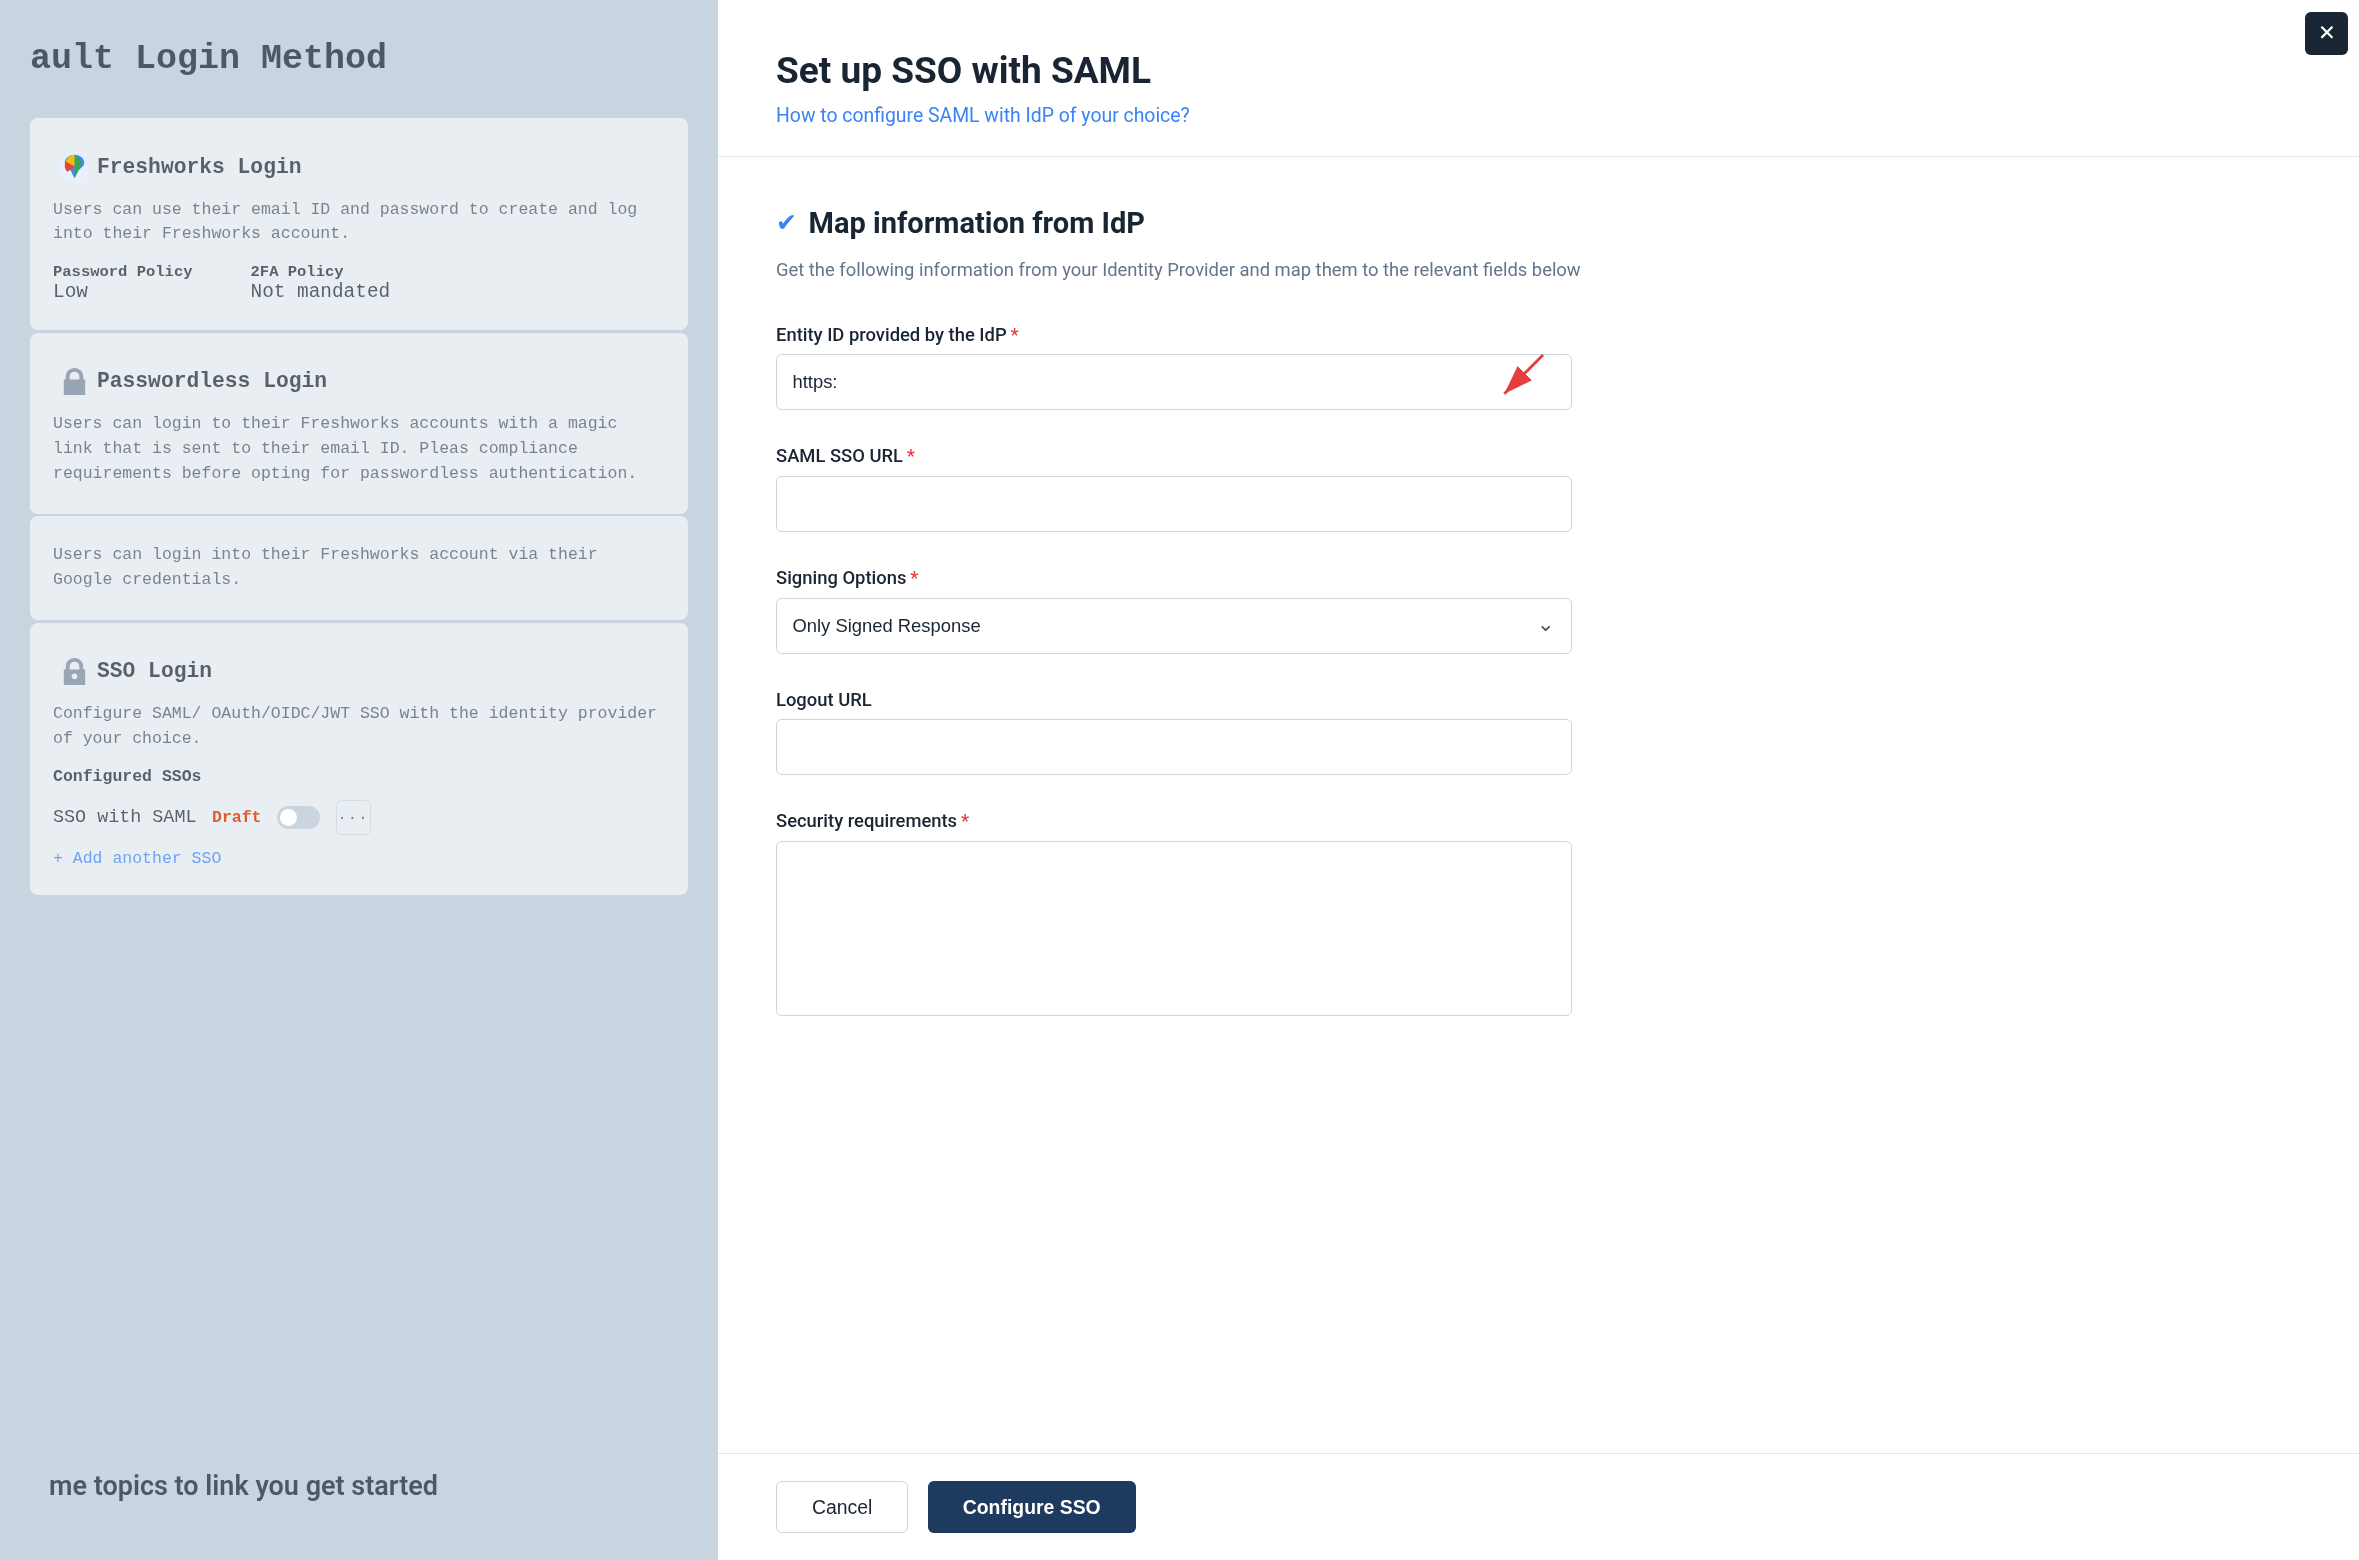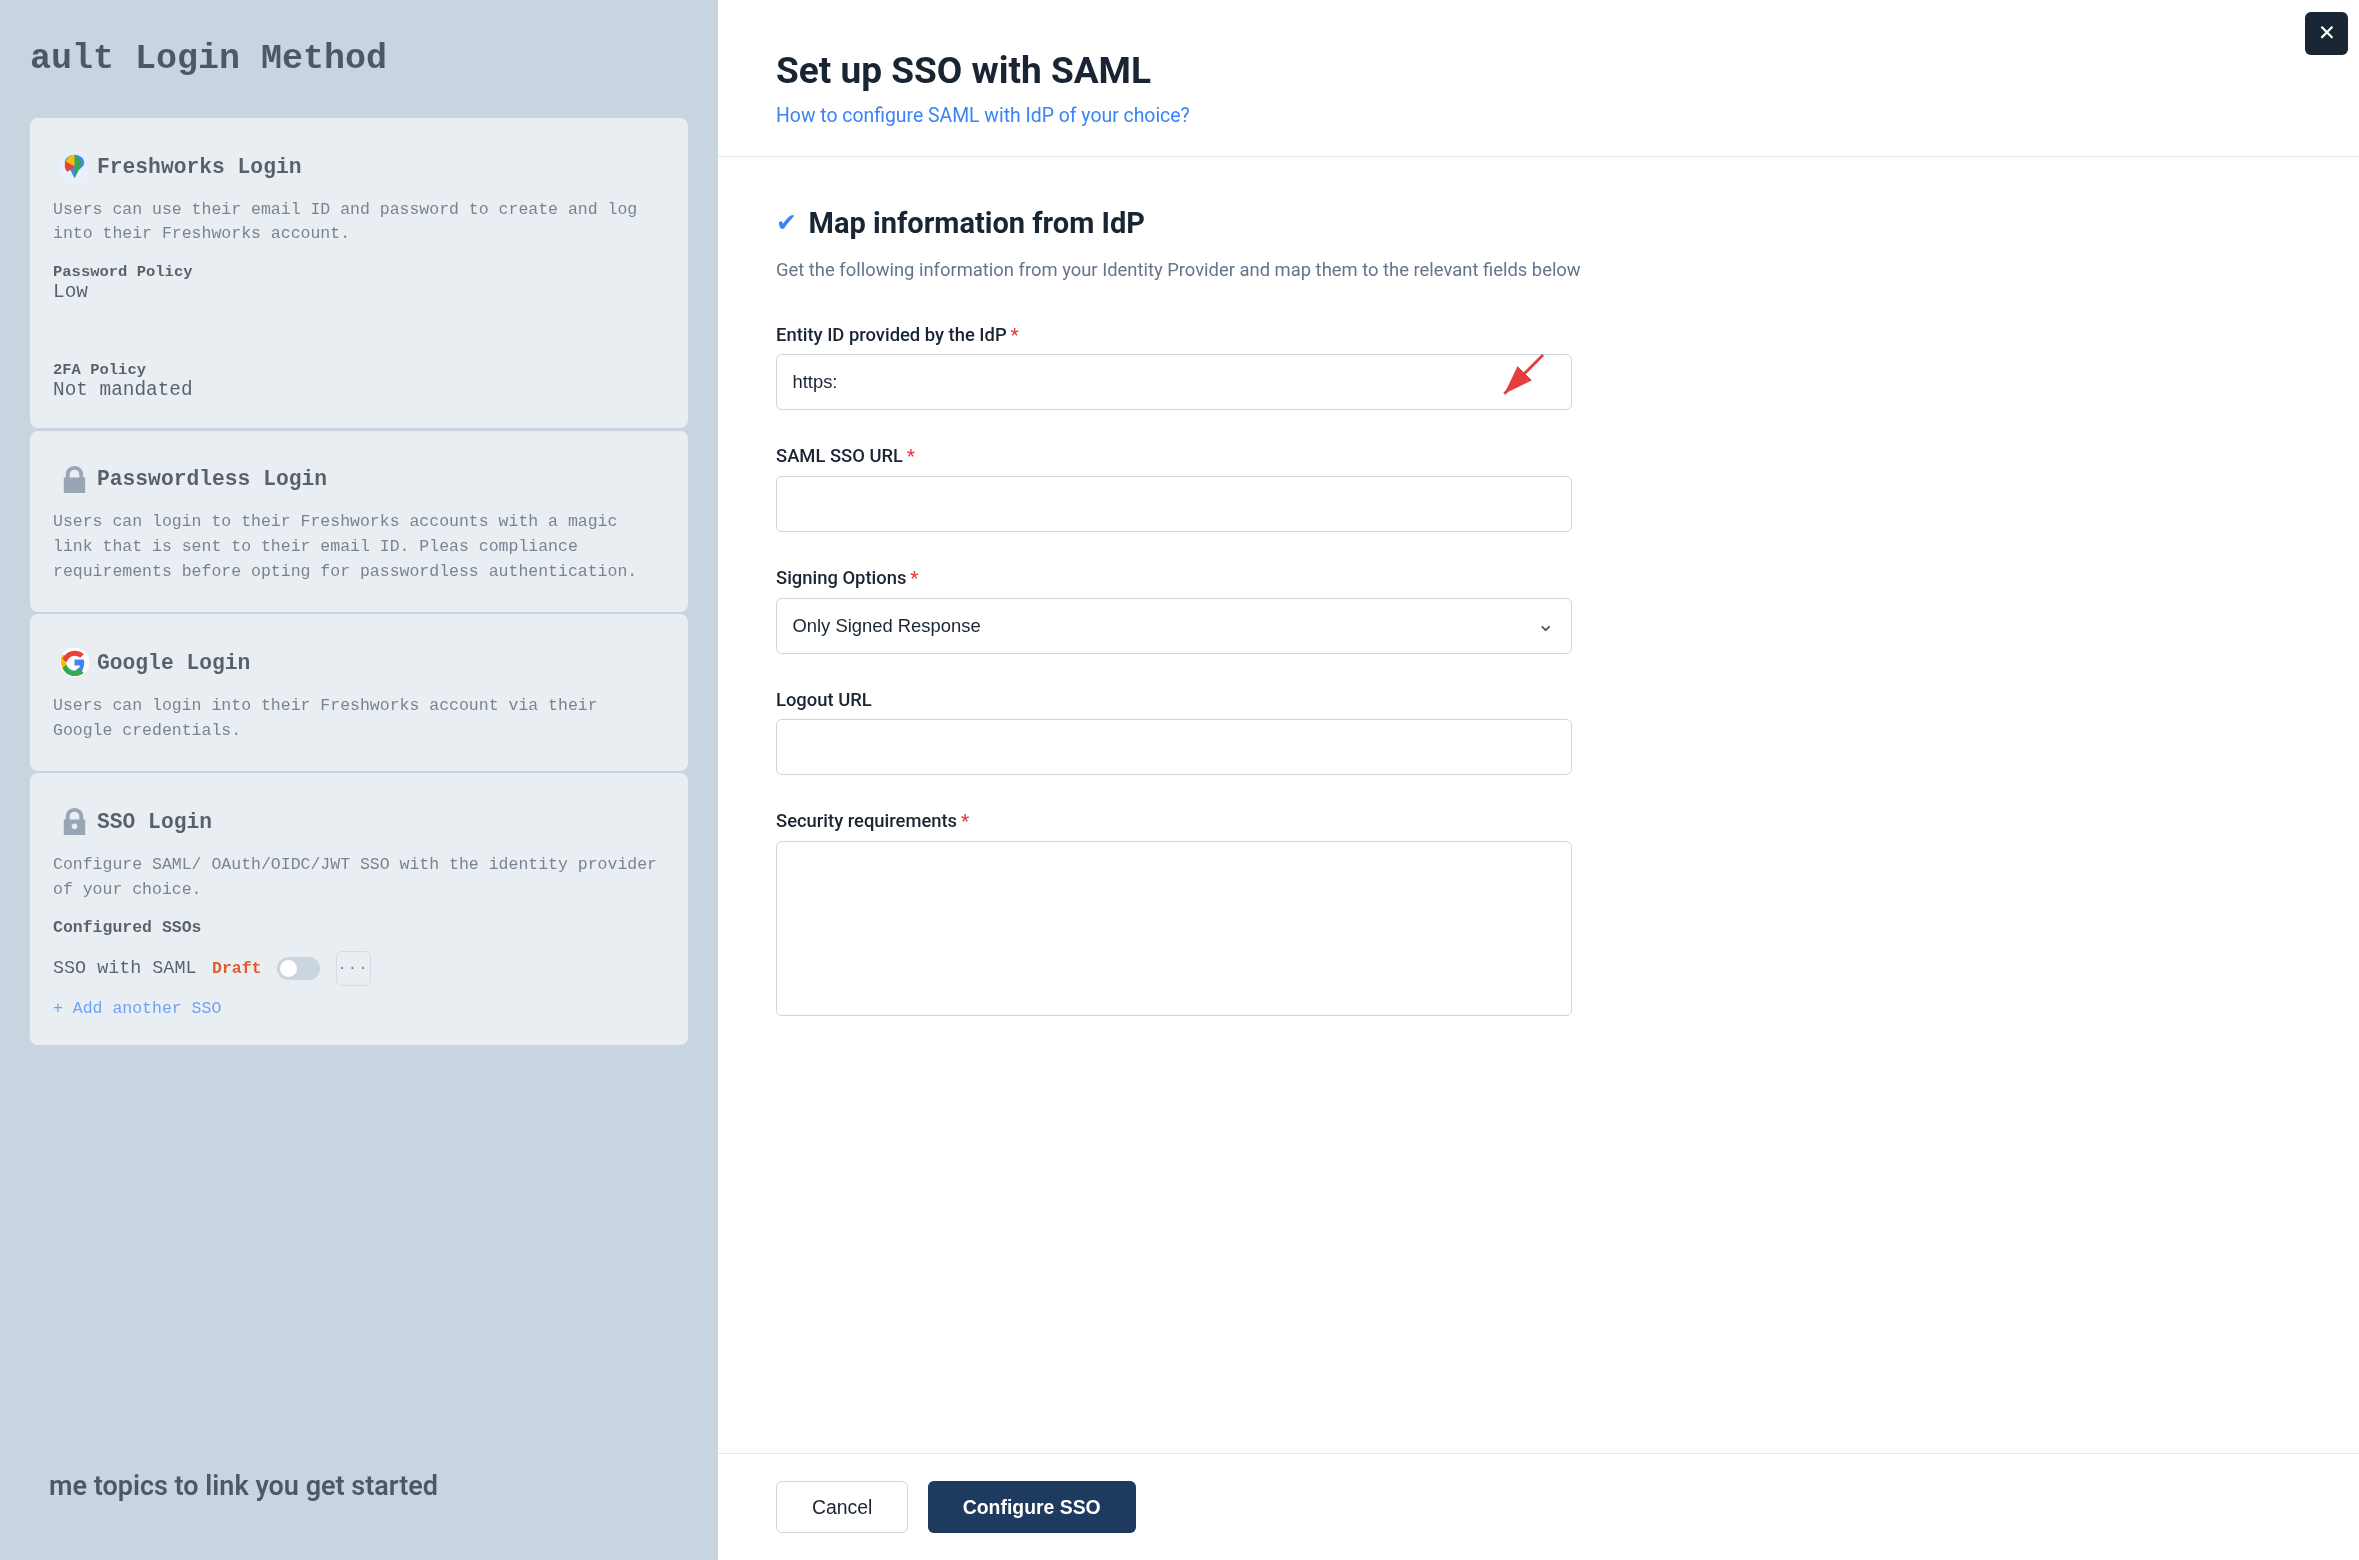--- a/index.html
+++ b/index.html
@@ -71,21 +71,20 @@
       font-size: 16.5px;
       color: #4a5568;
       opacity: 0.7;
       line-height: 1.5;
     }
 
     .policy-row {
       display: flex;
       gap: 58px;
       margin-top: 15.5px;
-      flex-direction: column;
     }
 
     .policy-label {
       font-size: 15.5px;
       font-weight: 600;
       color: #1a2533;
       opacity: 0.7;
     }
 
     .policy-value {
@@ -426,32 +425,20 @@
           </svg>
         </div>
         <span class="login-card-title">Passwordless Login</span>
       </div>
       <p class="login-card-desc">Users can login to their Freshworks accounts with a magic link that is sent to their email ID. Pleas compliance requirements before opting for passwordless authentication.</p>
     </div>
 
     <div class="divider-line"></div>
 
     <div class="login-card">
-      <div class="login-card-header">
-        <div class="login-card-icon">
-          <svg width="35" height="35" viewBox="0 0 36 36">
-            <circle cx="18" cy="18" r="16" fill="white" stroke="#e2e8f0"></circle>
-            <path d="M28 18 C28 17 27.8 16 27.5 15 L18 15 L18 21 L23.8 21 C23.4 22.8 22 24.2 20 25 L20 28.5 L24.2 28.5 C26.6 26.3 28 22.4 28 18Z" fill="#4285F4"></path>
-            <path d="M18 32 C22 32 25.3 30.7 27.5 28.5 L23.3 25 C22.1 25.8 20.6 26.2 18 26.2 C14.2 26.2 11 23.6 9.8 20.2 L5.6 20.2 L5.6 23.8 C7.8 28.3 12.5 32 18 32Z" fill="#34A853"></path>
-            <path d="M9.8 20 C9.5 19.1 9.3 18.1 9.3 17 C9.3 15.9 9.5 14.9 9.8 14 L9.8 10.4 L5.6 10.4 C4.6 12.4 4 14.6 4 17 C4 19.4 4.6 21.6 5.6 23.6 L9.8 20Z" fill="#FBBC05"></path>
-            <path d="M18 11 C20.3 11 22.3 11.8 23.8 13.2 L27.6 9.4 C25.3 7.3 22 6 18 6 C12.5 6 7.8 9.7 5.6 14.2 L9.8 17.8 C11 14.4 14.2 11 18 11Z" fill="#EA4335"></path>
-          </svg>
-        </div>
-        <span class="login-card-title">Google Login</span>
-      </div>
       <p class="login-card-desc">Users can login into their Freshworks account via their Google credentials.</p>
     </div>
 
     <div class="divider-line"></div>
 
     <div class="login-card">
       <div class="login-card-header">
         <div class="login-card-icon">
           <svg width="35" height="35" viewBox="0 0 36 36">
             <path d="M18 4 C13 4 9 8 9 13 L9 16 L7 16 L7 32 L29 32 L29 16 L27 16 L27 13 C27 8 23 4 18 4Z M18 8 C21 8 23 10 23 13 L23 16 L13 16 L13 13 C13 10 15 8 18 8Z M18 20 C19.7 20 21 21.3 21 23 C21 24.7 19.7 26 18 26 C16.3 26 15 24.7 15 23 C15 21.3 16.3 20 18 20Z" fill="#64748b" opacity="0.6"></path>

